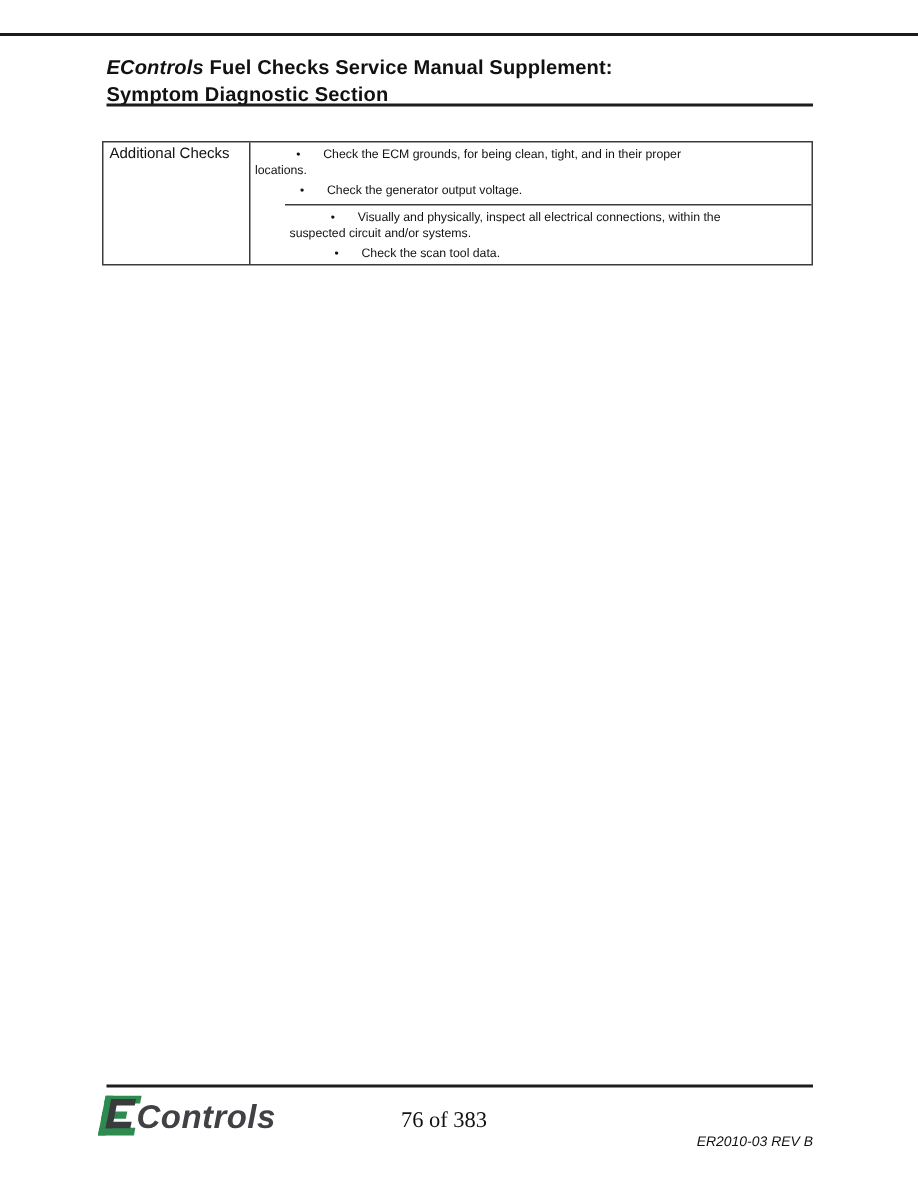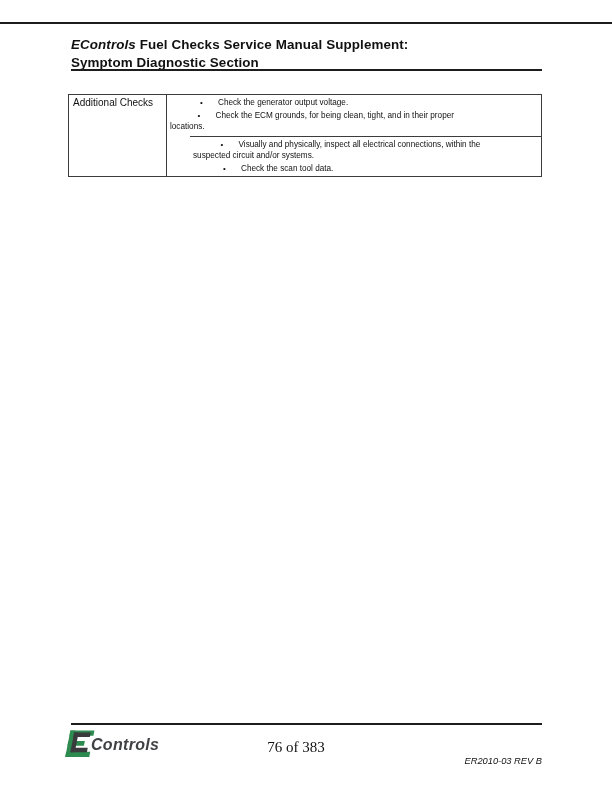--- a/index.html
+++ b/index.html
@@ -23,21 +23,21 @@
   .t-row { box-sizing:border-box; padding:2px 3px 0 3px; }
   .row-a { height:40.5px; }
   .row-b { flex:1; border-top:1.3px solid #3c3c3c;margin-left:23px; }
   .li { font-size:8.2px; line-height:11px; margin:0 0 2px 0; white-space:pre-wrap; }
   .bullet { display:inline-block; width:18px; margin-left:27.5px; font-size:8px; }
   .li.ind2 .bullet { margin-left:30px; }
 
   .footer-rule { position:absolute; left:71px; top:722.5px; width:471px; height:2.4px; background:#1d1d1d; }
   .logo { position:absolute; left:65px; top:730px; height:28px; display:flex; align-items:flex-end; }
   .logo svg { display:block; }
-  .logo-word { font-size:16px; font-weight:700; font-style:italic; color:#404144;
+  .logo-word { font-size:22px; font-weight:700; font-style:italic; color:#404144;
     line-height:26px; margin-left:-4px; letter-spacing:.3px; }
   .page-num { position:absolute; left:246px; top:739px; width:100px; text-align:center;
     font-family:"Liberation Serif", serif; font-size:15px; }
   .doc-ref { position:absolute; right:70px; top:756px; font-size:9.3px;font-style:italic; }
 </style>
 </head>
 <body>
 
 <div>
 
@@ -46,23 +46,23 @@
   <div class="header">
     <div><span class="brand-italic">EControls</span><span> Fuel Checks Service Manual Supplement:</span></div>
     <div>Symptom Diagnostic Section</div>
   </div>
   <div class="header-rule"></div>
 
   <div class="checks-table">
     <div class="label-cell"><span>Additional Checks</span></div>
     <div class="right-col">
       <div class="t-row row-a">
-        <p class="li ind2"><span class="bullet">•</span><span>Check the generator output voltage.</span></p>
         <p class="li"><span class="bullet">•</span><span>Check the ECM grounds, for being clean, tight, and in their proper
 locations.</span></p>
+        <p class="li ind2"><span class="bullet">•</span><span>Check the generator output voltage.</span></p>
       </div>
       <div class="t-row row-b">
         <p class="li"><span class="bullet">•</span><span>Visually and physically, inspect all electrical connections, within the
 suspected circuit and/or systems.</span></p>
         <p class="li ind2"><span class="bullet">•</span><span>Check the scan tool data.</span></p>
       </div>
     </div>
   </div>
 
   <div class="footer-rule"></div>

